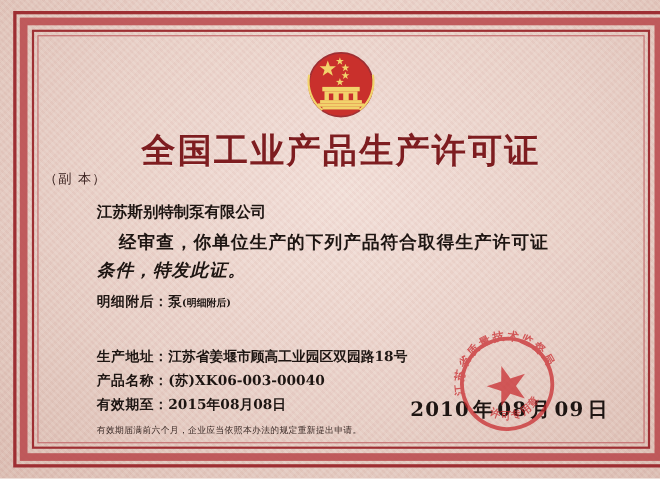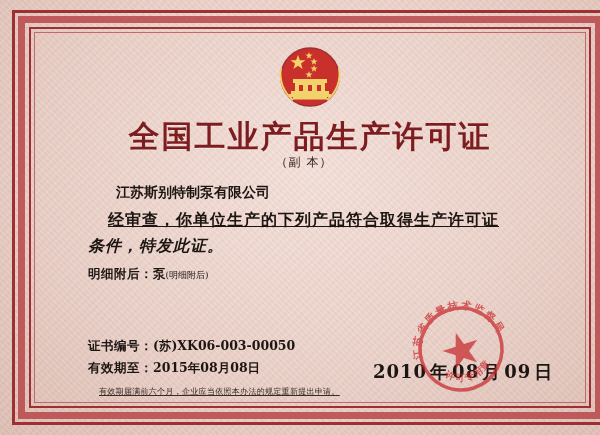--- a/index.html
+++ b/index.html
@@ -105,48 +105,46 @@
     font-size: 31px;
     letter-spacing: 2px;
     color: #7e1d20;
     text-shadow: 0 1px 0 rgba(255,255,255,.3);
   }
   .subtitle {
     position: absolute;
     top: 116px;
     left: 0;
     right: 12px;
-    text-align: center;
+    text-align: left;
     font-family: "DejaVu Serif", serif;
     font-size: 12px;
     color: #3b2320;
     letter-spacing: 1px;
   }
 
   .company {
     position: absolute;
     top: 146px;
     left: 48px;
     font-family: "DejaVu Serif", serif;
     font-weight: bold;
     font-size: 14px;
     color: #1d1512;
-    margin-left: 28px;
   }
 
   .body-line1 {
     position: absolute;
     top: 172px;
     left: 68px;
     font-family: "DejaVu Serif", serif;
     font-weight: bold;
     font-size: 16px;
     color: #1d1512;
     letter-spacing: 1px;
-    text-decoration: underline;
   }
   .body-line2 {
     position: absolute;
     top: 198px;
     left: 48px;
     font-family: "DejaVu Serif", serif;
     font-weight: bold;
     font-size: 16px;
     color: #1d1512;
     letter-spacing: 1px;
@@ -156,21 +154,21 @@
   .field {
     position: absolute;
     left: 48px;
     font-family: "DejaVu Serif", serif;
     font-size: 12.5px;
     color: #1d1512;
     white-space: nowrap;
   }
   .field .lbl { font-weight: bold; letter-spacing: .5px; }
   .field .val { font-weight: bold; }
-  .field .small { font-size: 9px; font-weight: normal; }
+  .field .small { font-size: 9px; font-weight: bold; }
 
   .f-product { top: 228px; }
   .f-address { top: 256px; }
   .f-factory { top: 278px; }
   .f-certno  { top: 300px; }
   .f-valid   { top: 322px; }
 
   .date-line {
     position: absolute;
     top: 322px;
@@ -179,26 +177,25 @@
     font-size: 18px;
     font-weight: bold;
     color: #1d1512;
     letter-spacing: 1px;
   }
   .date-line span.num { margin: 0 3px; }
 
   .footnote {
     position: absolute;
     top: 348px;
-    left: 59px;
+    left: 48px;
     font-family: "DejaVu Serif", serif;
     font-size: 8px;
     color: #3a2a26;
     letter-spacing: .3px;
-    text-decoration: underline;
   }
 
   
   .seal {
     position: absolute;
     left: 368px;
     top: 258px;
     width: 106px;
     height: 106px;
     transform: rotate(-18deg);
@@ -257,23 +254,26 @@
     <div class="company">江苏斯别特制泵有限公司</div>
 
     <div class="body-line1">经审查，你单位生产的下列产品符合取得生产许可证</div>
     <div class="body-line2">条件，特发此证。</div>
 
     <div class="field f-product">
       <span class="lbl">明细附后：</span><span class="val">泵</span><span class="small">(明细附后)</span>
     </div>
 
 
+    <div class="field f-factory">
+      <span class="lbl">生产地址：</span><span class="val">江苏省姜堰市顾高工业园区双园路18号</span>
+    </div>
 
     <div class="field f-certno">
-      <span class="lbl">证书编号：</span><span class="val">(苏)XK06-003-00050</span>
+      <span class="lbl">产品名称：</span><span class="val">(苏)XK06-003-00040</span>
     </div>
 
     <div class="field f-valid">
       <span class="lbl">有效期至：</span><span class="val">2015年08月08日</span>
     </div>
 
     <div class="date-line">
       <span class="num">2010</span><span>年</span><span class="num">08</span><span>月</span><span class="num">09</span><span>日</span>
     </div>
 

